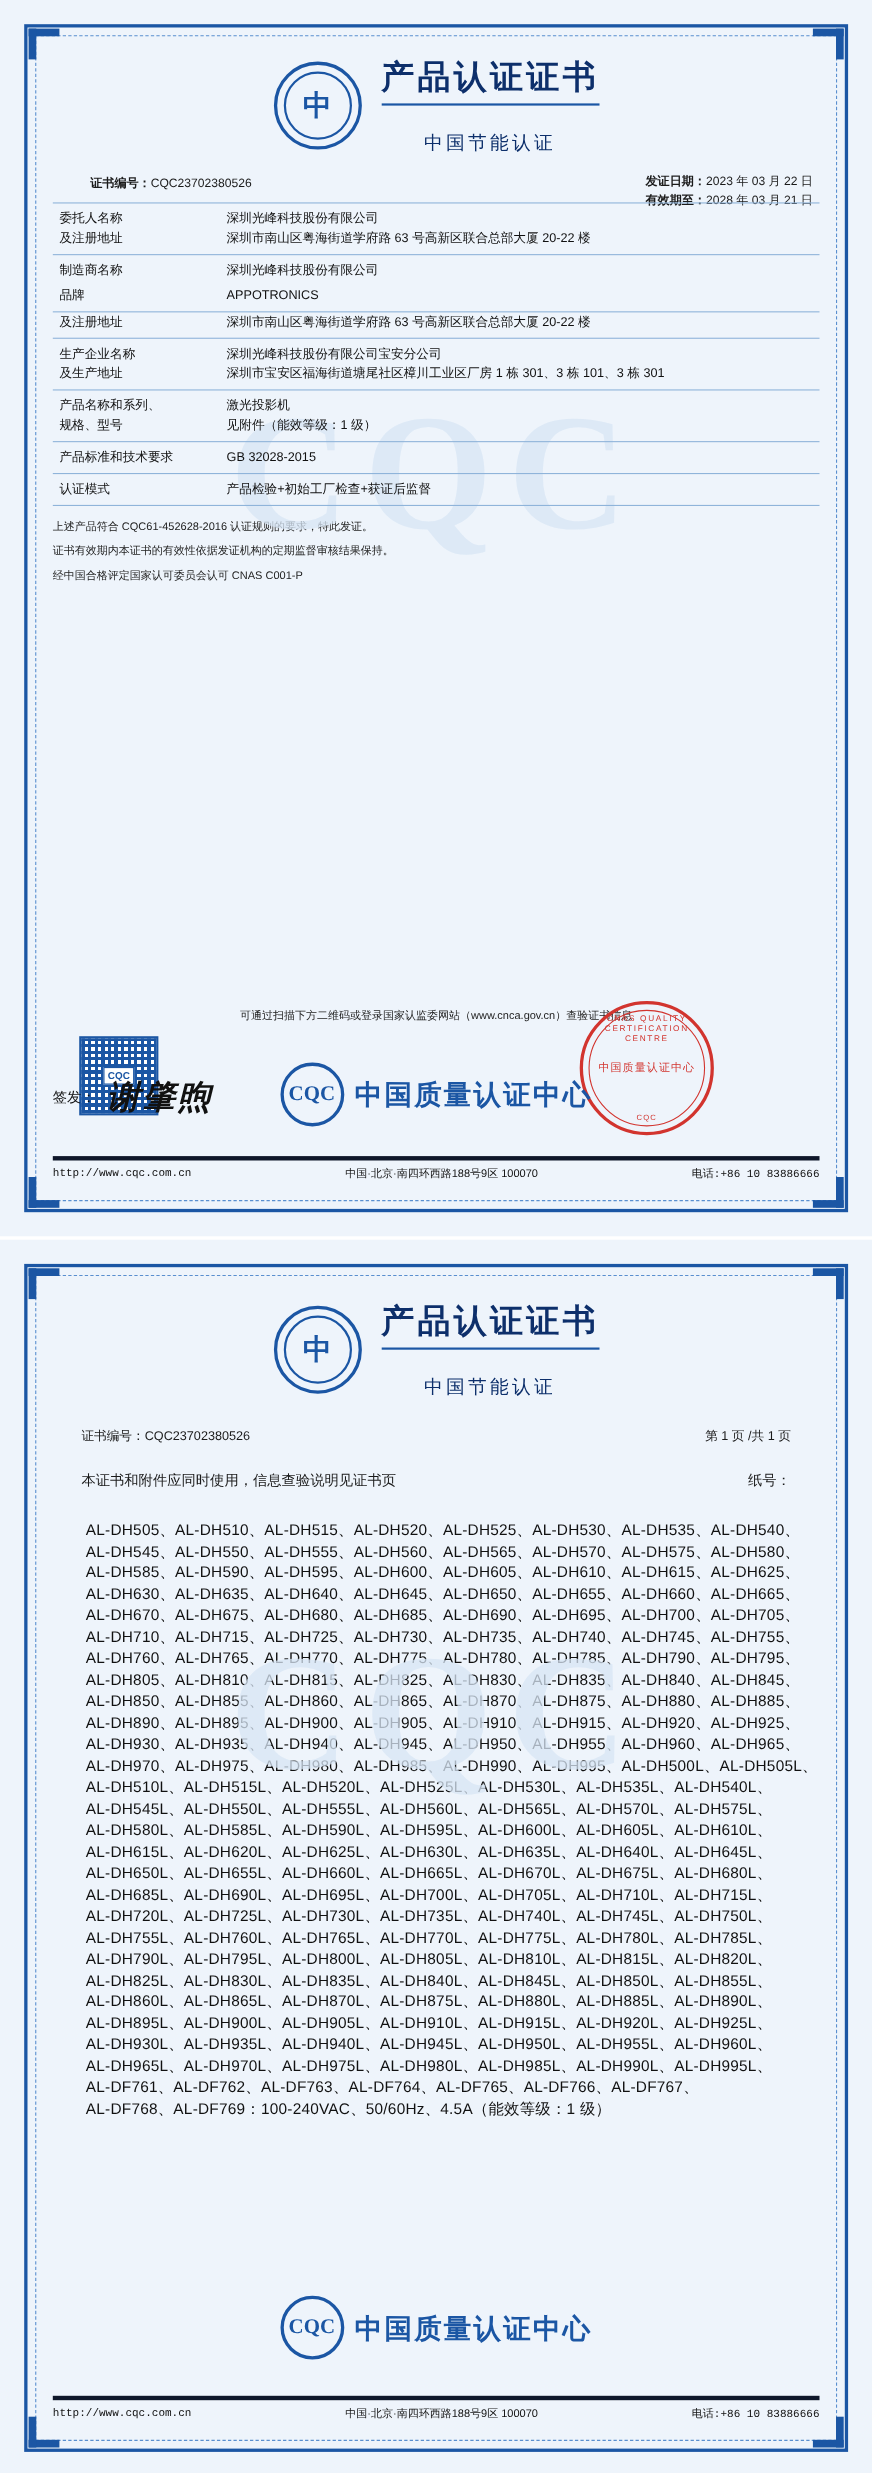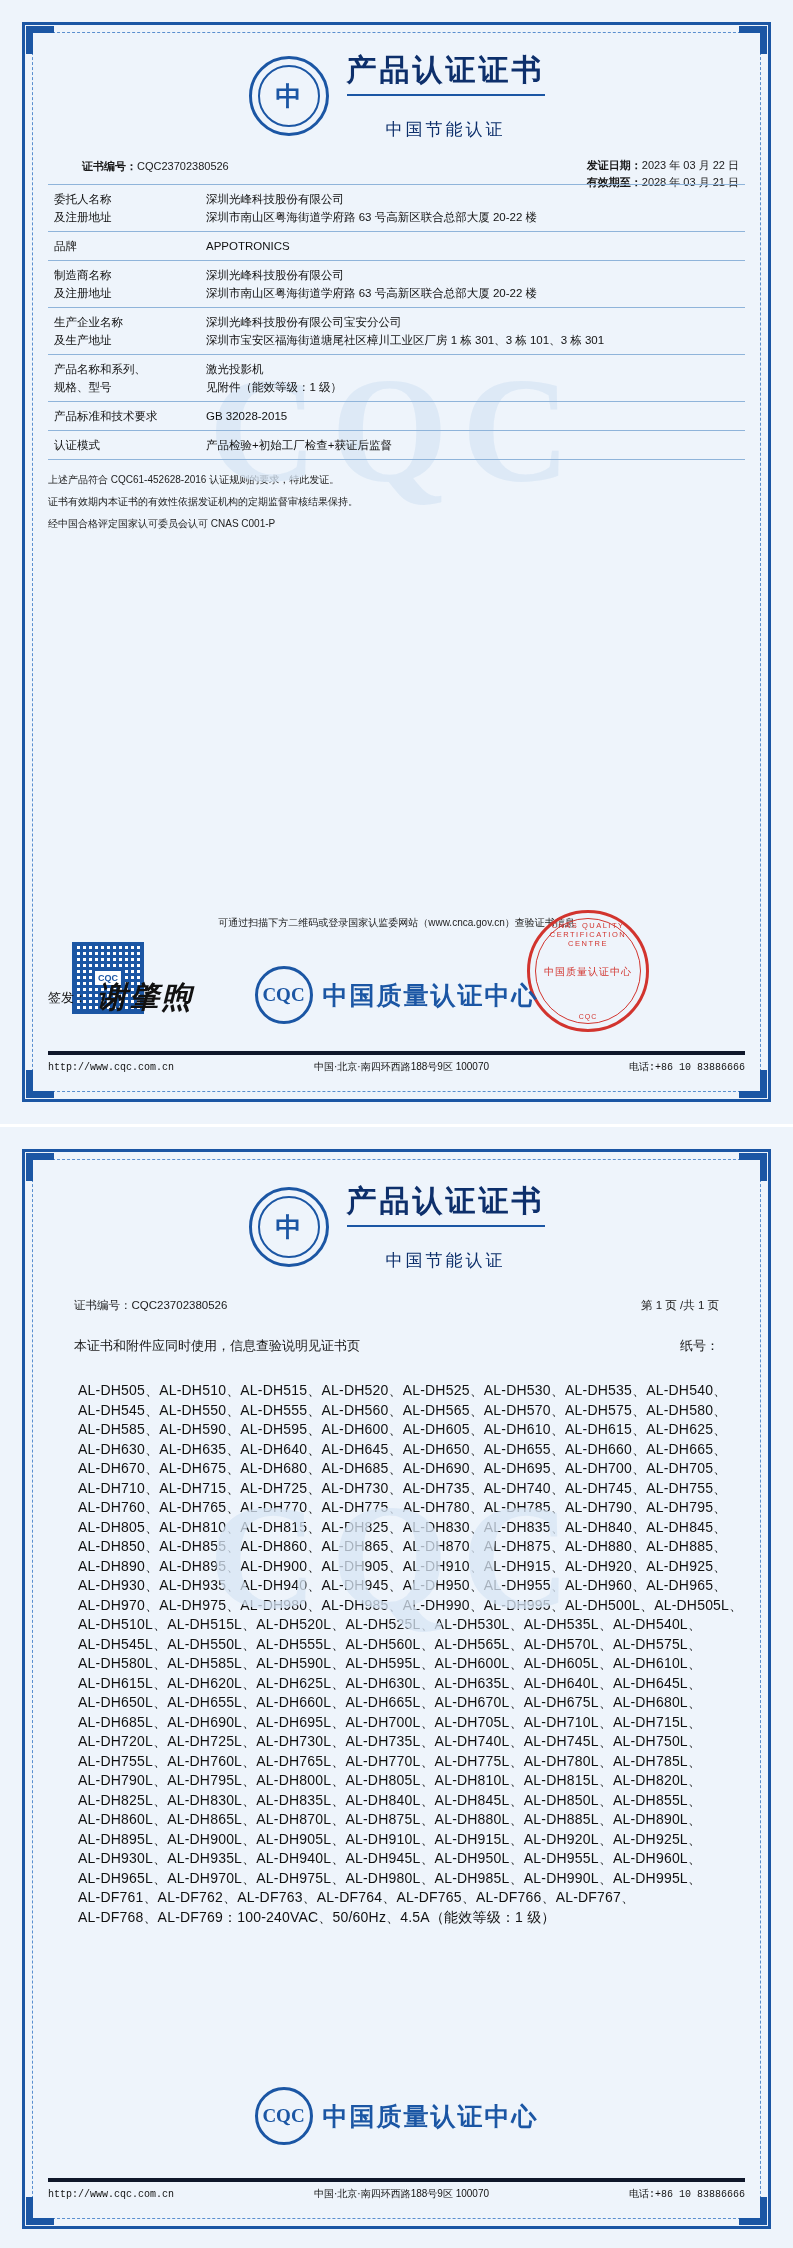--- a/index.html
+++ b/index.html
@@ -174,26 +174,26 @@
       <tbody>
           <tr>
         <td class="lbl nb">委托人名称</td>
         <td class="val nb">深圳光峰科技股份有限公司</td>
       </tr>
       <tr>
         <td class="lbl nt">及注册地址</td>
         <td class="val nt">深圳市南山区粤海街道学府路 63 号高新区联合总部大厦 20-22 楼</td>
       </tr>
       <tr>
+        <td class="lbl nb">制造商名称</td>
+        <td class="val nb">深圳光峰科技股份有限公司</td>
+      </tr>
+      <tr>
         <td class="lbl">品牌</td>
         <td class="val">APPOTRONICS</td>
-      </tr>
-      <tr>
-        <td class="lbl nb">制造商名称</td>
-        <td class="val nb">深圳光峰科技股份有限公司</td>
       </tr>
       <tr>
         <td class="lbl nt">及注册地址</td>
         <td class="val nt">深圳市南山区粤海街道学府路 63 号高新区联合总部大厦 20-22 楼</td>
       </tr>
       <tr>
         <td class="lbl nb">生产企业名称</td>
         <td class="val nb">深圳光峰科技股份有限公司宝安分公司</td>
       </tr>
       <tr>

